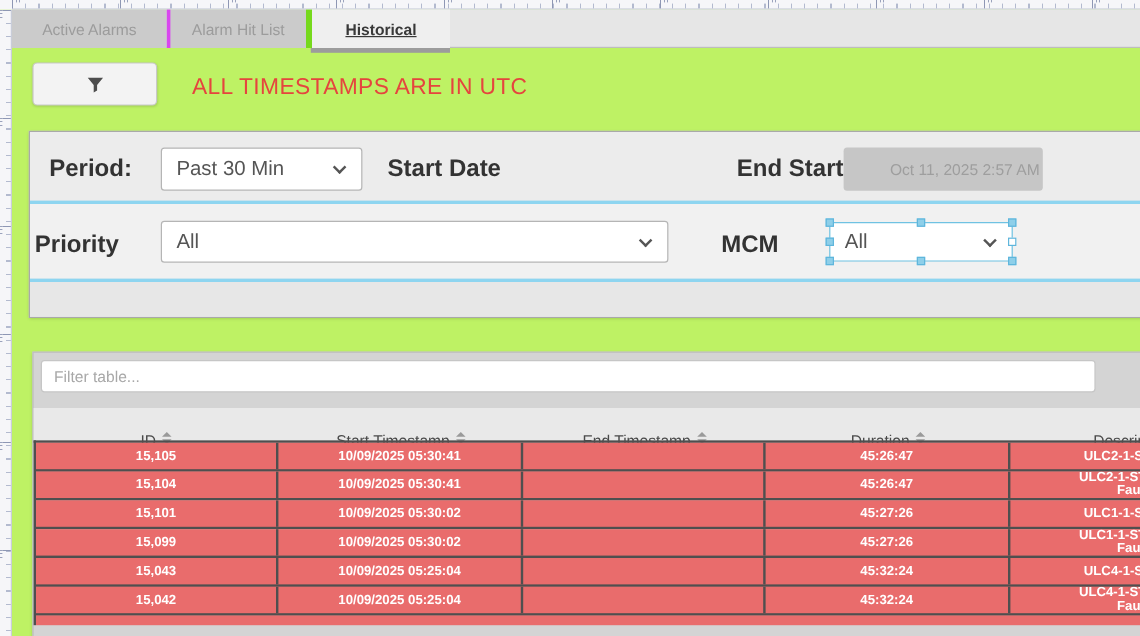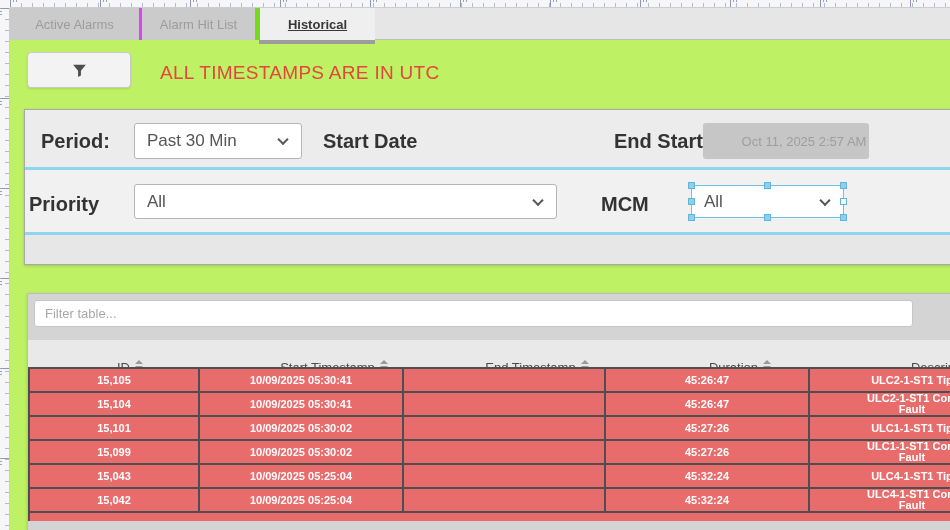--- a/index.html
+++ b/index.html
@@ -96,21 +96,21 @@
   .sort { display:inline-flex; flex-direction:column; align-items:center; gap:2px; }
   .sort i { display:block; width:0; height:0; border-left:4px solid transparent; border-right:4px solid transparent; }
   .sort .up { border-bottom:4px solid #9a9a9a; }
   .sort .dn { border-top:4px solid #9a9a9a; }
   .tbody { position:absolute; left:0; top:73px; width:1020px;
     border-top:2px solid #4f4f4f; border-left:2px solid #4f4f4f; }
   .trow { display:flex; height:24px; border-bottom:2px solid #4f4f4f; background:#e96c6c; }
   .td { display:flex; align-items:center; justify-content:center; text-align:center;
     font-size:11px; font-weight:bold; color:#fff; line-height:11px; white-space:pre-line;
     border-right:2px solid #4f4f4f; overflow:hidden; }
-  .td-0{width:170px;} .td-1{width:204px;} .td-2{width:202px;} .td-3{width:204px;} .td-4{width:204px; border-right:none;}
+  .td-0{width:202px;} .td-1{width:204px;} .td-2{width:202px;} .td-3{width:204px;} .td-4{width:204px; border-right:none;}
   .trow-partial { height:8px; background:#e96c6c; }
 </style>
 </head>
 <body>
 
 <div class="screen">
 
   <div class="ruler-top"></div>
   <div class="ruler-left"></div>
   <div class="ruler-corner"></div>

